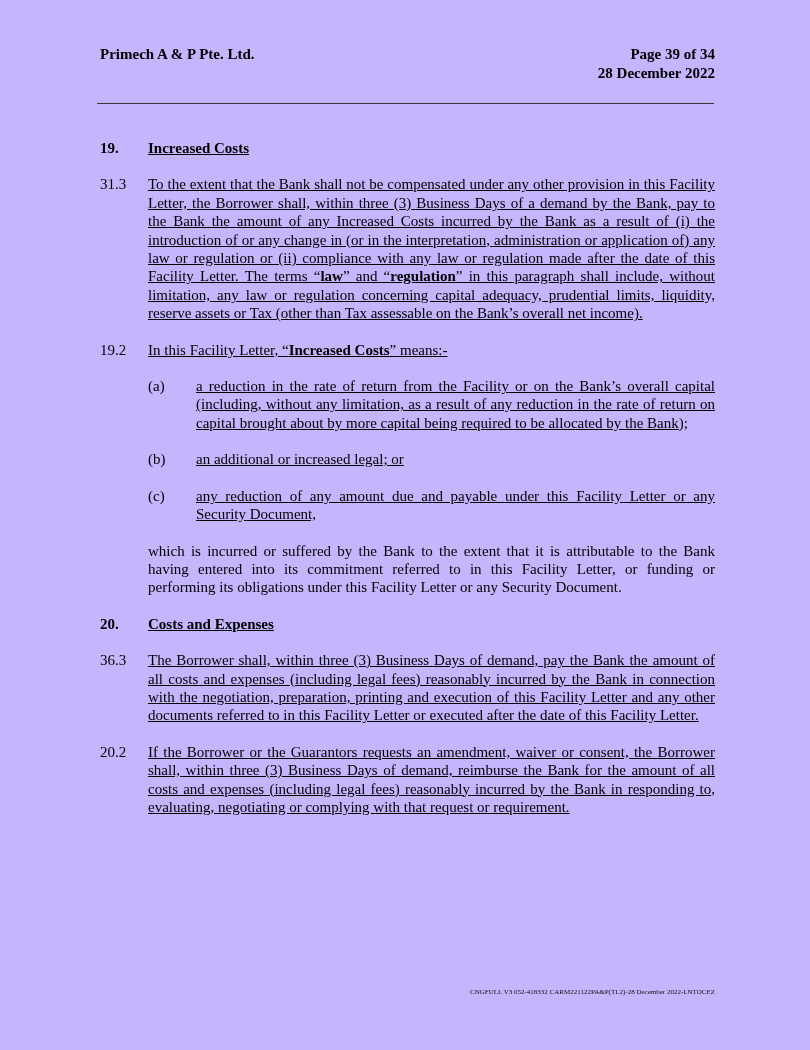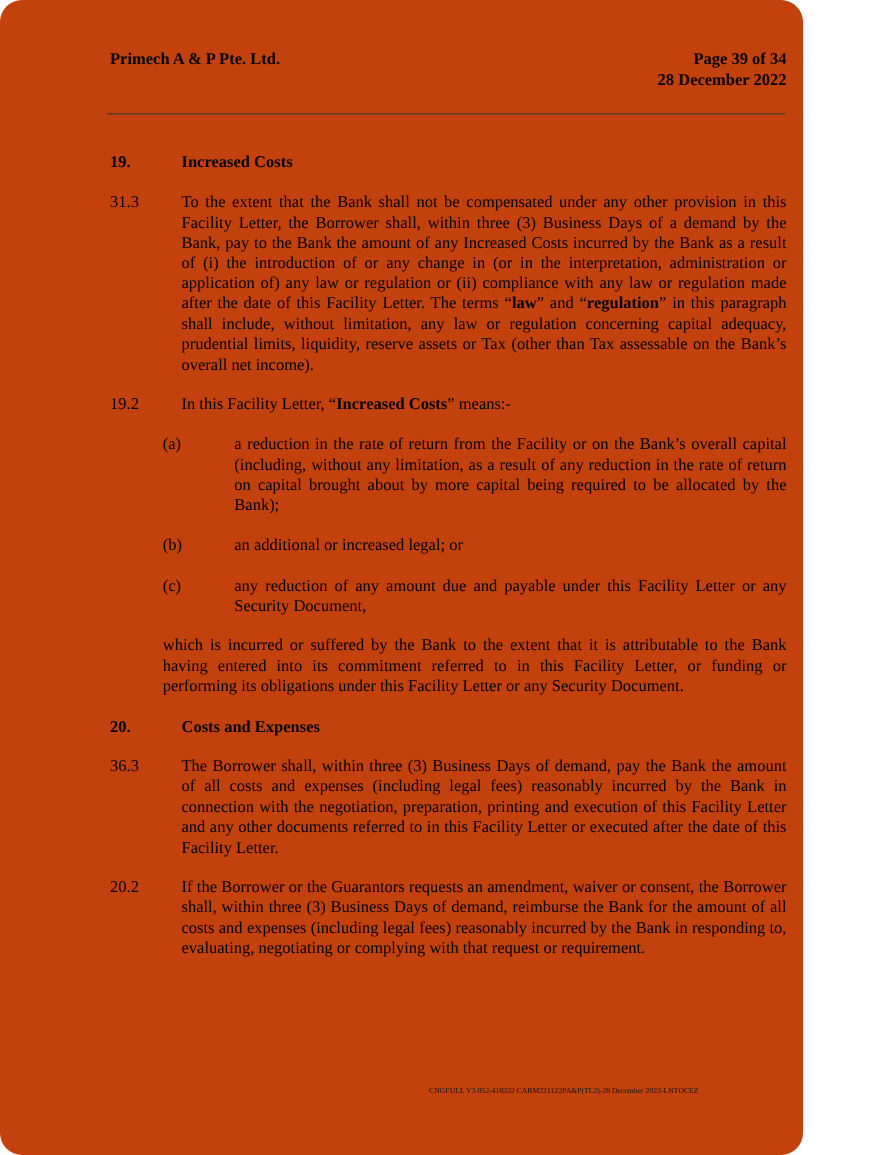--- a/index.html
+++ b/index.html
@@ -1,24 +1,23 @@
 <!DOCTYPE html>
 <html><head>
 <meta charset="utf-8">
 <style>
   html,body{margin:0;padding:0;background:#ffffff;}
   .page{
     position:relative;
-    width:730px;
+    width:810px;
     height:1050px;
-    background:#c2410c;
+    background:#c4b5fd;
     color:#000;
     font-family:"Liberation Serif", serif;
     overflow:hidden;
-    border-radius:20px;
   }
   .header{
     position:absolute;
     top:45px;
     left:100px;
     width:615px;
     display:flex;
     justify-content:space-between;
     align-items:flex-start;
     font-weight:bold;
@@ -34,23 +33,23 @@
     border-top:1.2px solid #3a3a3a;
   }
   .content{
     position:absolute;
     top:139px;
     left:100px;
     width:615px;
     font-size:15px;
     line-height:18.4px;
   }
-  .row{display:flex;margin-bottom:18px;gap:17px;}
+  .row{display:flex;margin-bottom:18px;}
   .num{flex:0 0 48px;width:48px;}
-  .txt{flex:1;text-align:justify;}
+  .txt{flex:1;text-align:justify;text-decoration:underline;}
   .heading{font-weight:bold;}
   .sub{margin-left:48px;}
   .cont{margin-left:48px;text-align:justify;margin-bottom:18px;}
   .footer{
     position:absolute;
     top:988px;
     right:95px;
     font-size:7px;
     line-height:9px;
     color:#111;

